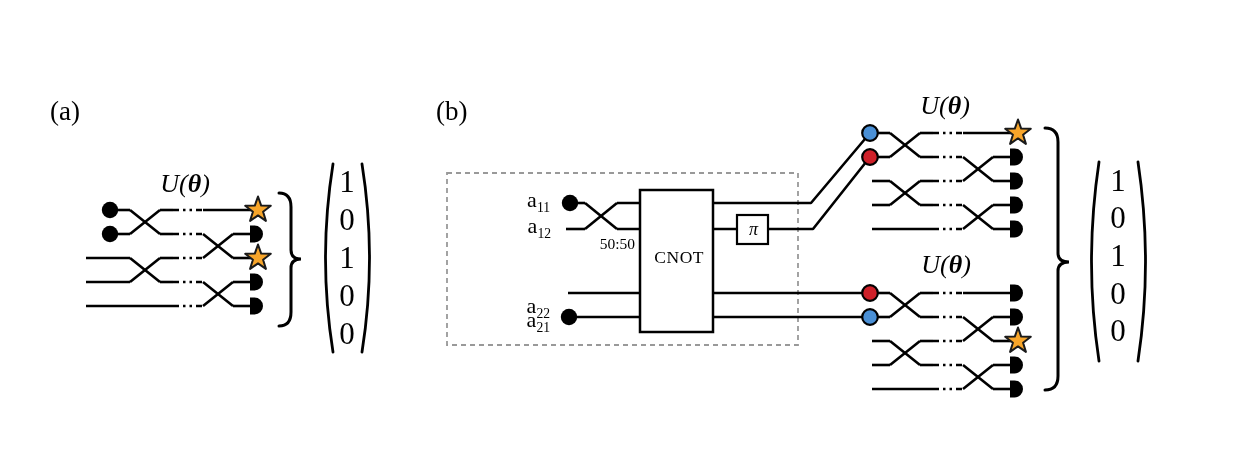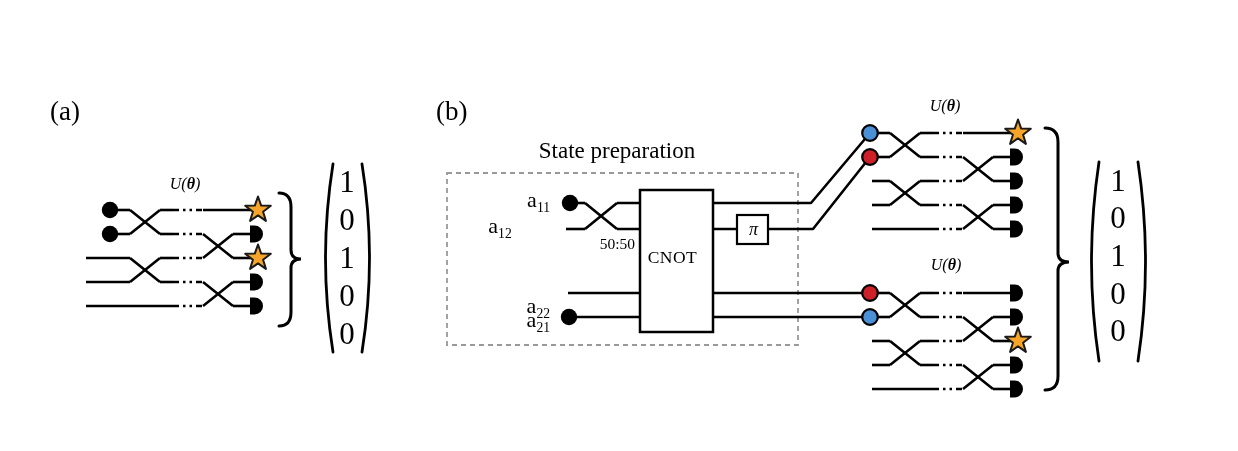--- a/index.html
+++ b/index.html
@@ -1,27 +1,27 @@
 <!DOCTYPE html>
 <html><head>
 <meta charset="utf-8">
 <style>
   html,body{margin:0;padding:0;background:#ffffff;}
   #figure{position:relative;width:1238px;height:451px;background:#ffffff;overflow:hidden;
           font-family:"Liberation Serif", serif;color:#000;}
   #wires{position:absolute;left:0;top:0;}
   .lbl{position:absolute;color:#000;white-space:nowrap;}
   .panel-tag{font-size:27px;line-height:30px;}
-  .utheta{font-size:16px;font-style:italic;width:80px;text-align:center;line-height:26px;}
+  .utheta{font-size:26px;font-style:italic;width:80px;text-align:center;line-height:26px;}
   .utheta .theta{font-weight:700;}
   .prep-title{font-size:23px;line-height:26px;width:260px;text-align:center;}
   .mode-label{font-size:22px;width:56px;text-align:right;line-height:26px;}
   .mode-label sub{font-size:0.62em;line-height:0;}
   .small-label{font-size:15.5px;line-height:16px;width:64px;text-align:right;}
-  .gate-label{font-size:17.5px;line-height:20px;width:63px;text-align:center;letter-spacing:.5px;}
+  .gate-label{font-size:17.5px;line-height:20px;width:63px;text-align:right;letter-spacing:.5px;}
   .pi-label{font-size:18px;font-style:italic;line-height:20px;width:31px;text-align:center;}
   .digit{font-size:31px;line-height:32px;width:32px;text-align:center;}
 </style>
 </head>
 <body>
 
 <div id="figure">
 
   <svg id="wires" width="1238" height="451" viewBox="0 0 1238 451">
       <g>
@@ -157,24 +157,23 @@
 
   <div class="lbl panel-tag" style="left:50px;top:96px;">(a)</div>
   <div class="lbl panel-tag" style="left:436px;top:96px;">(b)</div>
 
   <div class="lbl utheta" style="left:145px;top:171px;"><span>U(</span><span class="theta">θ</span><span>)</span></div>
 
   <div class="lbl utheta" style="left:905px;top:93px;"><span>U(</span><span class="theta">θ</span><span>)</span></div>
 
   <div class="lbl utheta" style="left:906px;top:252px;"><span>U(</span><span class="theta">θ</span><span>)</span></div>
 
-  <div class="lbl prep-title" style="left:487px;top:138px;">State preparation</div>
 
   <div class="lbl mode-label" style="left:494px;top:187px;"><span>a</span><sub>11</sub></div>
-  <div class="lbl mode-label" style="left:472px;top:213px;text-align:center;"><span>a</span><sub>12</sub></div>
+  <div class="lbl mode-label" style="left:495px;top:213px;"><span>a</span><sub>12</sub></div>
   <div class="lbl mode-label" style="left:494px;top:276px;margin-top:31px;"><span>a</span><sub>21</sub></div>
   <div class="lbl mode-label" style="left:494px;top:293px;"><span>a</span><sub>22</sub></div>
 
   <div class="lbl small-label" style="left:571px;top:236px;">50:50</div>
 
   <div class="lbl gate-label" style="left:641px;top:247px;">CNOT</div>
 
   <div class="lbl pi-label" style="left:738px;top:219px;">π</div>
 
   <div class="lbl digit" style="left:331px;top:166px;">1</div>

